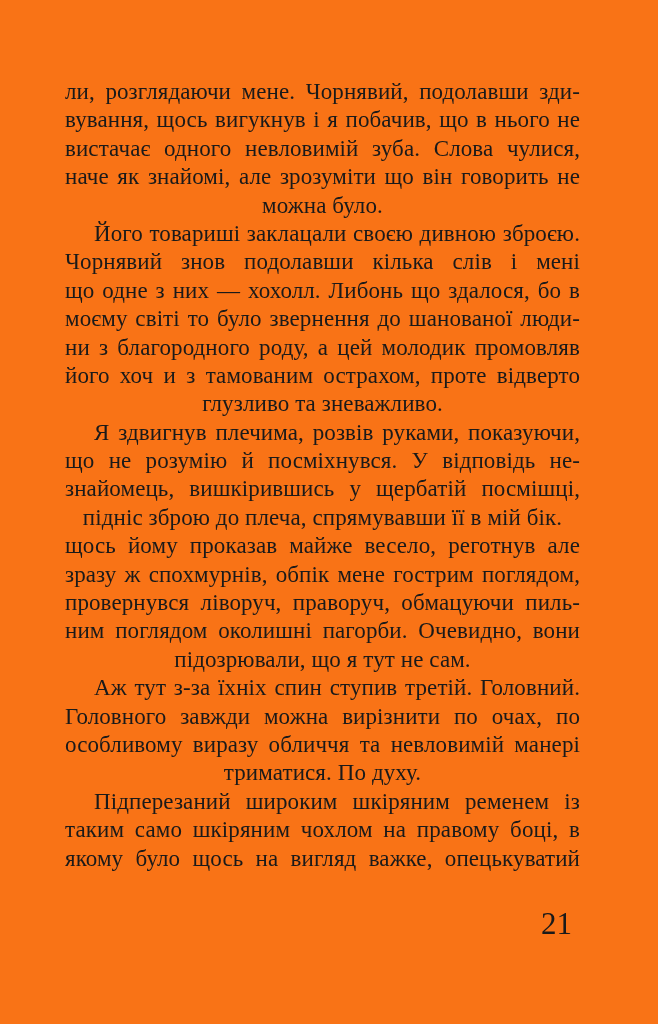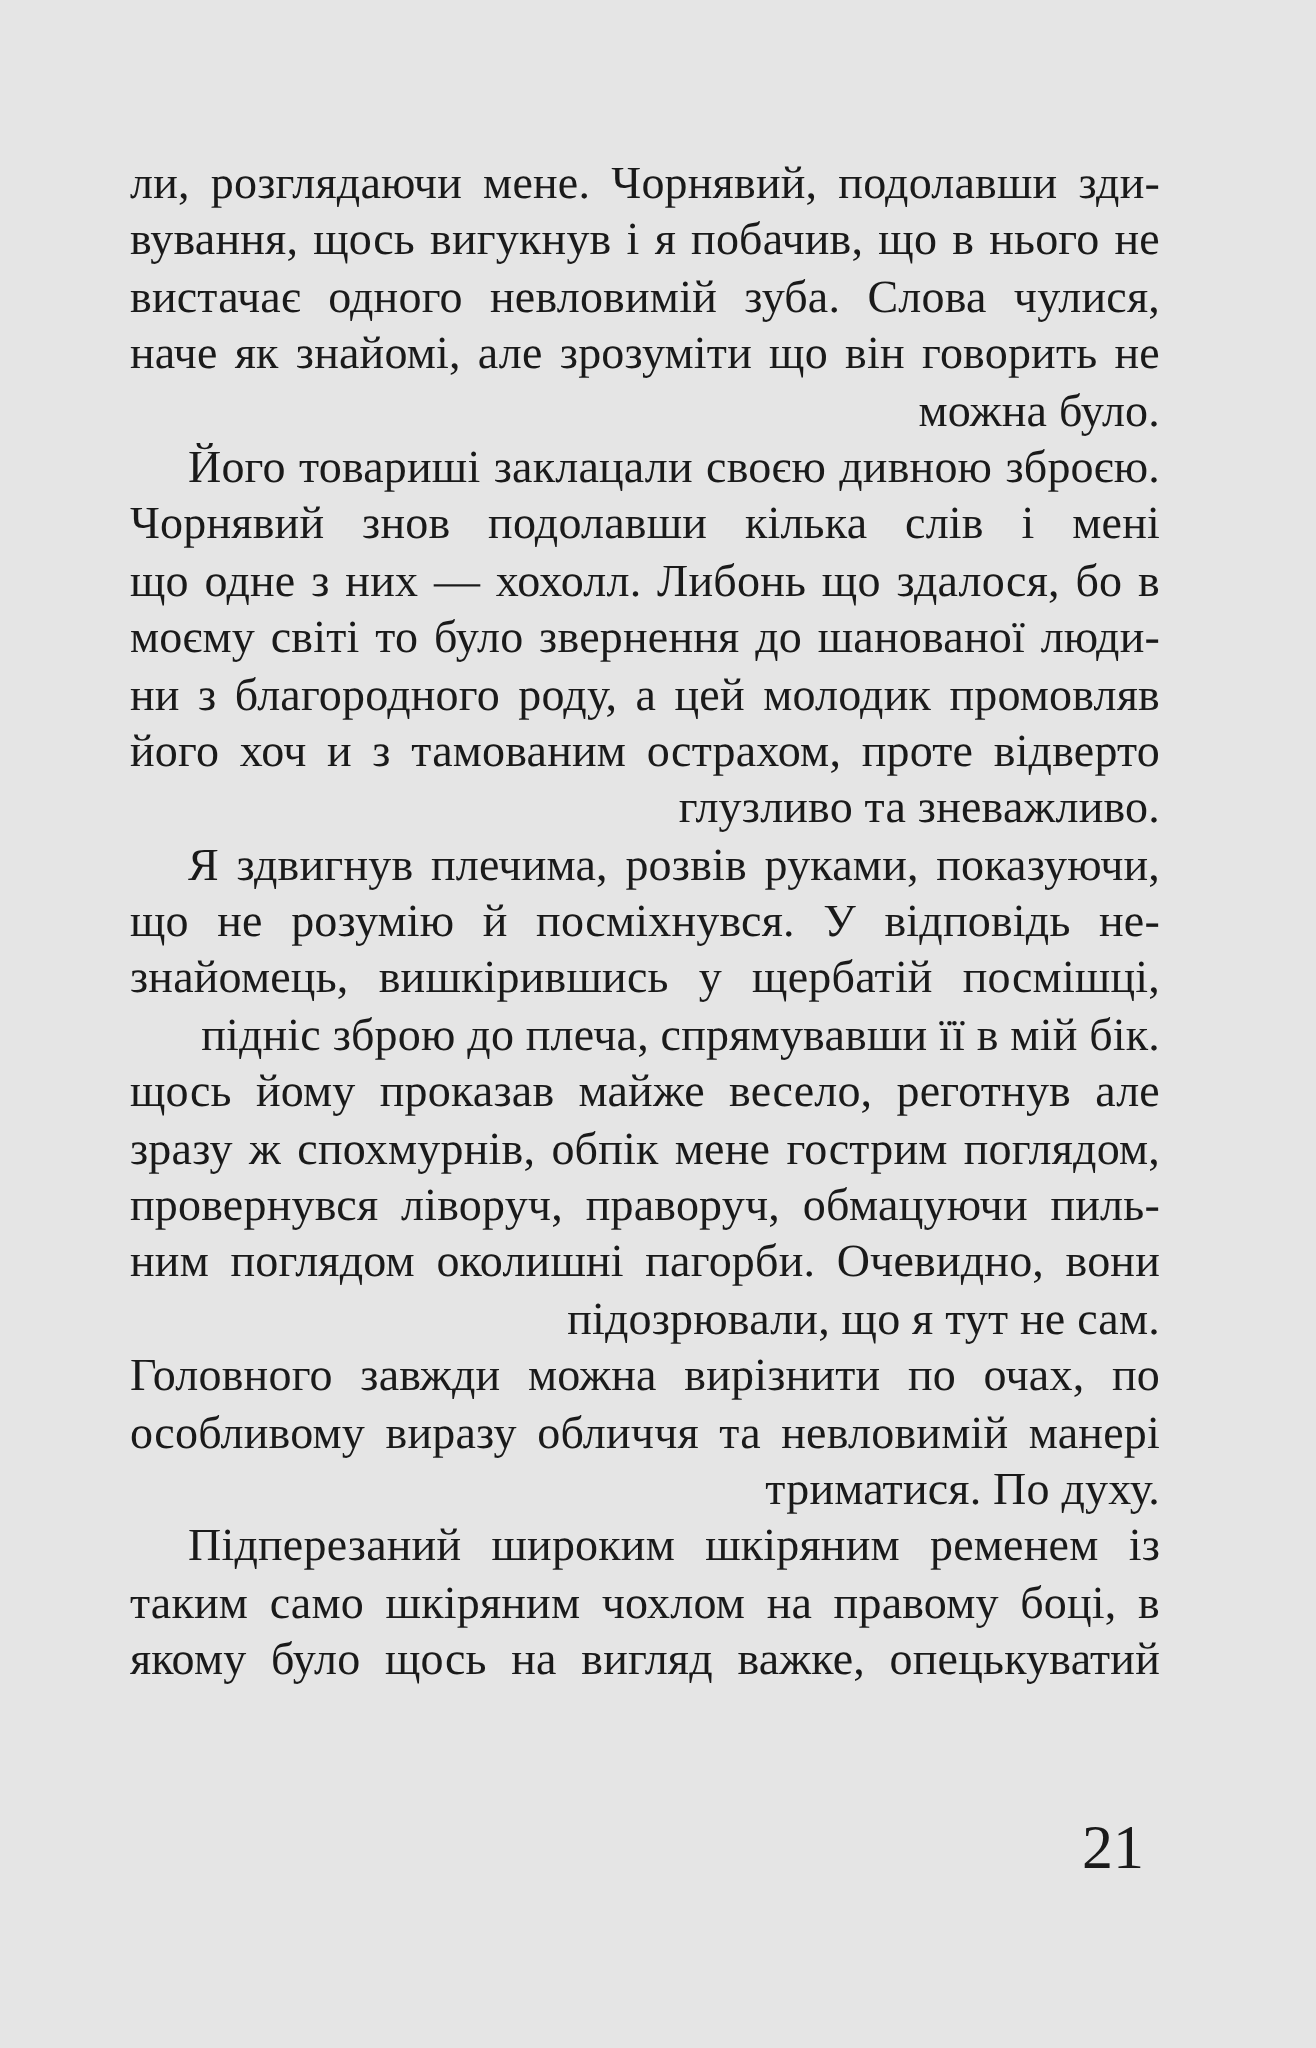--- a/index.html
+++ b/index.html
@@ -11,38 +11,38 @@
     width: 658px;
     height: 1024px;
     position: relative;
     font-family: "Liberation Serif", serif;
     color: #1a1a1a;
     overflow: hidden;
   }
   .page {
     position: absolute;
     inset: 0;
-    background: #e5e5e5;
+    background: #f97316;
   }
   .text-block {
     position: absolute;
     left: 65px;
     top: 78px;
     width: 515px;
   }
   .para {
     margin: 0;
     padding: 0;
   }
   .line {
     font-size: 23px;
     line-height: 28.4px;
     height: 28.4px;
     overflow: hidden;
-    text-align: right;
+    text-align: center;
     white-space: normal;
     letter-spacing: 0.1px;
   }
   .line.j {
     text-align: justify;
     text-align-last: justify;
   }
   .line.j::after {
     content: "";
     display: inline-block;
@@ -90,20 +90,21 @@
         <div class="line">підніс зброю до плеча, спрямувавши її в мій бік.</div>
       </div>
       <div class="para">
         <div class="line j">щось йому проказав майже весело, реготнув але</div>
         <div class="line j">зразу ж спохмурнів, обпік мене гострим поглядом,</div>
         <div class="line j">провернувся ліворуч, праворуч, обмацуючи пиль-</div>
         <div class="line j">ним поглядом околишні пагорби. Очевидно, вони</div>
         <div class="line">підозрювали, що я тут не сам.</div>
       </div>
       <div class="para">
+        <div class="line j ind">Аж тут з-за їхніх спин ступив третій. Головний.</div>
         <div class="line j">Головного завжди можна вирізнити по очах, по</div>
         <div class="line j">особливому виразу обличчя та невловимій манері</div>
         <div class="line">триматися. По духу.</div>
       </div>
       <div class="para">
         <div class="line j ind">Підперезаний широким шкіряним ременем із</div>
         <div class="line j">таким само шкіряним чохлом на правому боці, в</div>
         <div class="line j">якому було щось на вигляд важке, опецькуватий</div>
       </div>
     </div>

